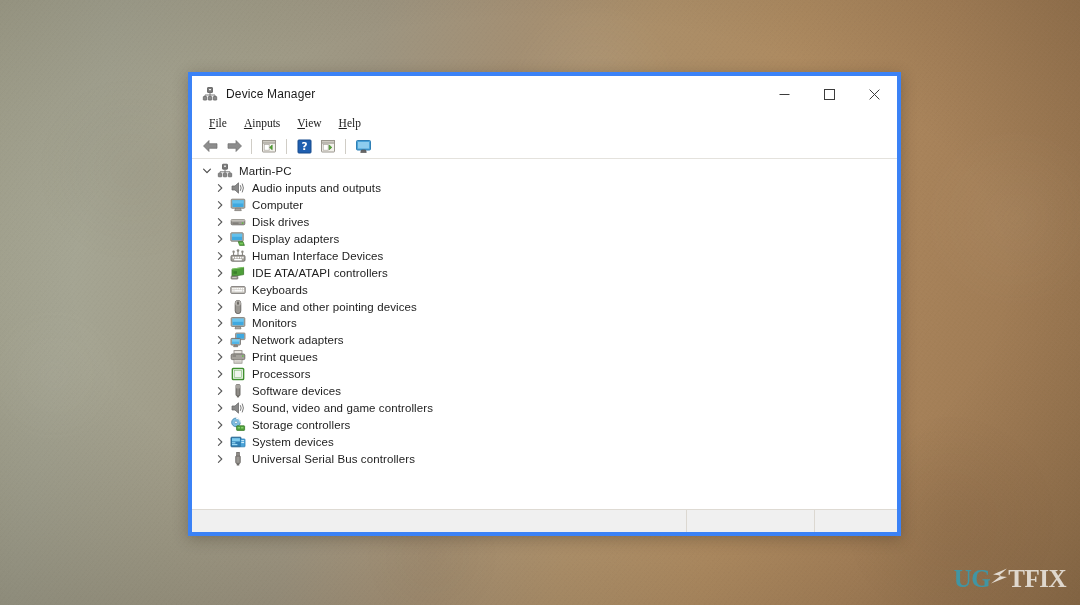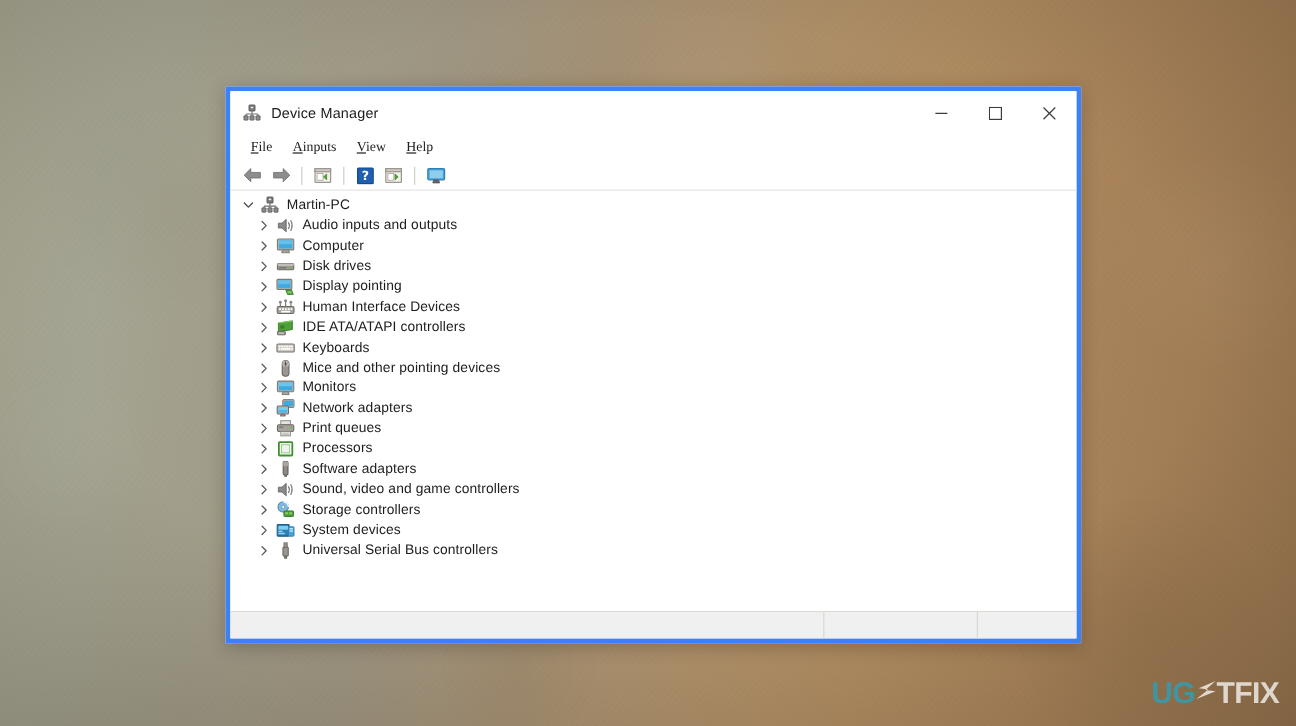--- a/index.html
+++ b/index.html
@@ -227,21 +227,21 @@
   
   #watermark {
     position: absolute;
     right: 14px;
     bottom: 12px;
     display: flex;
     align-items: center;
     font-size: 25px;
     font-weight: bold;
     letter-spacing: -0.5px;
-    font-family: Liberation Sans, sans-serif;
+    font-family: Liberation Serif, serif;
     user-select: none;
   }
   .wm-ug { color: #3d98a8; opacity: 0.95; }
   .wm-bolt { display: inline-block; margin: 0 -1px; }
   .wm-fix { color: #e9e4dc; opacity: 0.9; }
 </style>
 </head>
 <body>
 
 <div id="desktop-background">
@@ -416,21 +416,21 @@
       </span>
       <span class="node-icon">
         <svg width="16" height="16" viewBox="0 0 16 16">
           <rect x="0.8" y="1.8" width="12.4" height="8.4" rx="0.8" fill="#b6b3ac" stroke="#7d7a74" stroke-width="0.9"></rect>
           <rect x="1.9" y="2.8" width="10.2" height="6.4" fill="#3fa9e0"></rect>
           <rect x="1.9" y="2.8" width="10.2" height="3" fill="#63c0ec"></rect>
           <path d="M8.2 10.6 L13 10.6 L14.4 14.4 L9.6 14.4 Z" fill="#4f9f3a" stroke="#3a7a2a" stroke-width="0.7" stroke-linejoin="round"></path>
           <rect x="9.6" y="11.6" width="3.4" height="1.8" fill="#7cc85e"></rect>
         </svg>
       </span>
-      <span class="node-label">Display pointing</span>
+      <span class="node-label">Display adapters</span>
     </div>
 
     <div class="tree-row child-row">
       <span class="twisty">
         <svg width="10" height="10" viewBox="0 0 10 10">
             <path d="M3.4 1.6 L6.8 5 L3.4 8.4" fill="none" stroke="#5a5a5a" stroke-width="1.1" stroke-linecap="round" stroke-linejoin="round"></path>
           </svg>
       </span>
       <span class="node-icon">
         <svg width="16" height="16" viewBox="0 0 16 16">
@@ -585,21 +585,21 @@
             <path d="M3.4 1.6 L6.8 5 L3.4 8.4" fill="none" stroke="#5a5a5a" stroke-width="1.1" stroke-linecap="round" stroke-linejoin="round"></path>
           </svg>
       </span>
       <span class="node-icon">
         <svg width="16" height="16" viewBox="0 0 16 16">
           <rect x="6" y="1.6" width="4" height="11.2" rx="1" fill="#8e8b86" stroke="#5f5c58" stroke-width="0.9"></rect>
           <rect x="6" y="1.6" width="4" height="4" rx="1" fill="#a9a6a1"></rect>
           <rect x="6.9" y="12.8" width="2.2" height="1.6" fill="#6e6b66"></rect>
         </svg>
       </span>
-      <span class="node-label">Software adapters</span>
+      <span class="node-label">Software devices</span>
     </div>
 
     <div class="tree-row child-row">
       <span class="twisty">
         <svg width="10" height="10" viewBox="0 0 10 10">
             <path d="M3.4 1.6 L6.8 5 L3.4 8.4" fill="none" stroke="#5a5a5a" stroke-width="1.1" stroke-linecap="round" stroke-linejoin="round"></path>
           </svg>
       </span>
       <span class="node-icon">
         <svg width="16" height="16" viewBox="0 0 16 16">

